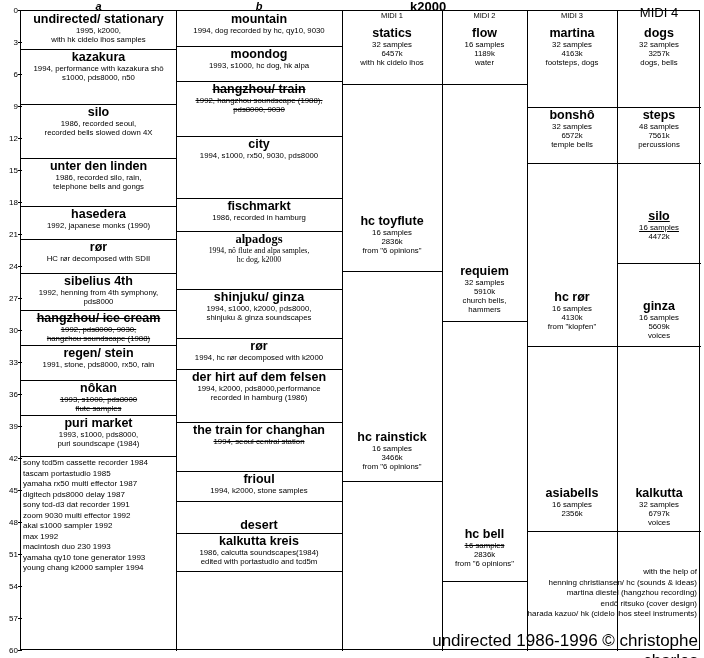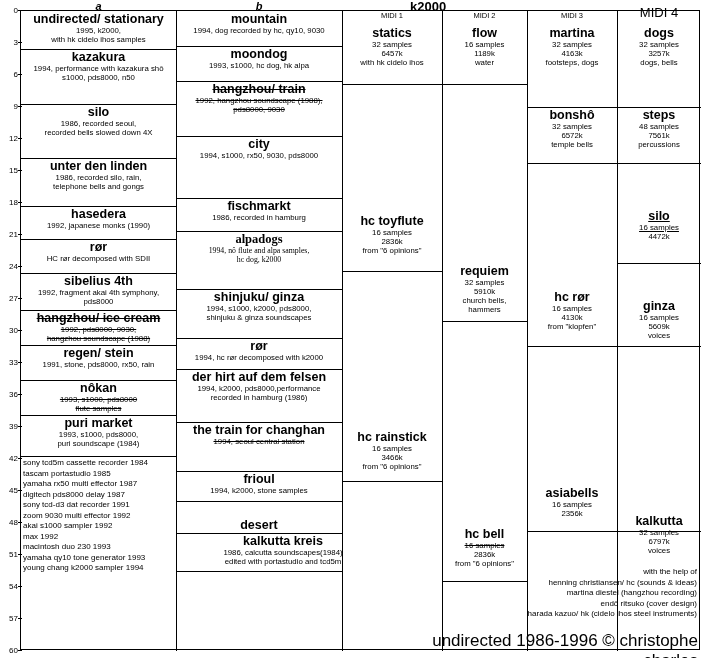--- a/index.html
+++ b/index.html
@@ -128,21 +128,21 @@
           <div class="sub">1992, japanese monks (1990)</div>
         </div>
         <div style="position: absolute; left: 0px; width: 155px; top: 228px; height: 1px; background: rgb(0, 0, 0);"></div>
         <div class="cell" style="left: 0px; top: 228px; width: 155px; height: 34px; padding-top: 2px;">
           <div class="ttl">rør</div>
           <div class="sub">HC rør decomposed with SDII</div>
         </div>
         <div style="position: absolute; left: 0px; width: 155px; top: 262px; height: 1px; background: rgb(0, 0, 0);"></div>
         <div class="cell" style="left: 0px; top: 262px; width: 155px; height: 37px; padding-top: 2px;">
           <div class="ttl">sibelius 4th</div>
-          <div class="sub">1992, fragment akai 4th symphony,</div>
+          <div class="sub">1992, henning from 4th symphony,</div>
           <div class="sub">pds8000</div>
         </div>
         <div style="position: absolute; left: 0px; width: 155px; top: 299px; height: 1px; background: rgb(0, 0, 0);"></div>
         <div class="cell" style="left: 0px; top: 299px; width: 155px; height: 35px; padding-top: 2px;">
           <div class="ttl strike">hangzhou/ ice cream</div>
           <div class="sub strike">1992, pds8000, 9030,</div>
           <div class="sub strike">hangzhou soundscape (1988)</div>
         </div>
         <div style="position: absolute; left: 0px; width: 155px; top: 334px; height: 1px; background: rgb(0, 0, 0);"></div>
         <div class="cell" style="left: 0px; top: 334px; width: 155px; height: 35px; padding-top: 2px;">
@@ -235,21 +235,21 @@
           <div class="ttl">frioul</div>
           <div class="sub">1994, k2000, stone samples</div>
         </div>
         <div style="position: absolute; left: 155px; width: 166px; top: 490px; height: 1px; background: rgb(0, 0, 0);"></div>
         <div class="cell" style="left: 155px; top: 490px; width: 166px; height: 32px; padding-top: 18px;">
           <div class="ttl">desert</div>
           <div class="sub">1994, s1000, percussion samples,</div>
           <div class="sub">sibelius' fragment, qy10, 9030</div>
         </div>
         <div style="position: absolute; left: 155px; width: 166px; top: 522px; height: 1px; background: rgb(0, 0, 0);"></div>
-        <div class="cell" style="left: 155px; top: 522px; width: 166px; height: 38px; padding-top: 2px; margin-left: 24px;">
+        <div class="cell" style="left: 155px; top: 522px; width: 166px; height: 38px; padding-top: 2px;">
           <div class="ttl">kalkutta kreis</div>
           <div class="sub">1986, calcutta soundscapes(1984)</div>
           <div class="sub">edited with portastudio and tcd5m</div>
         </div>
         <div style="position: absolute; left: 155px; width: 166px; top: 560px; height: 1px; background: rgb(0, 0, 0);"></div>
         <div class="cell" style="left: 321px; top: 14px; width: 100px; height: 59px; padding-top: 2px;">
           <div class="ttl">statics</div>
           <div class="sub">32 samples</div>
           <div class="sub">6457k</div>
           <div class="sub">with hk cidelo ihos</div>
@@ -338,21 +338,21 @@
           <div class="sub">4472k</div>
         </div>
         <div style="position: absolute; left: 596px; width: 84px; top: 252px; height: 1px; background: rgb(0, 0, 0);"></div>
         <div class="cell" style="left: 596px; top: 287px; width: 84px; height: 48px; padding-top: 2px;">
           <div class="ttl">ginza</div>
           <div class="sub">16 samples</div>
           <div class="sub">5609k</div>
           <div class="sub">voices</div>
         </div>
         <div style="position: absolute; left: 596px; width: 84px; top: 335px; height: 1px; background: rgb(0, 0, 0);"></div>
-        <div class="cell" style="left: 596px; top: 474px; width: 84px; height: 46px; padding-top: 2px; margin-top: 28px;">
+        <div class="cell" style="left: 596px; top: 474px; width: 84px; height: 46px; padding-top: 2px;">
           <div class="ttl">kalkutta</div>
           <div class="sub">32 samples</div>
           <div class="sub">6797k</div>
           <div class="sub">voices</div>
         </div>
         <div style="position: absolute; left: 596px; width: 84px; top: 520px; height: 1px; background: rgb(0, 0, 0);"></div>
         <div class="cell" style="left: 506px; top: 556px; width: 170px; height: 70px; text-align: right;">
           <div class="credits-r">
             <div>with the help of</div>
             <div>henning christiansen/ hc (sounds &amp; ideas)</div>

